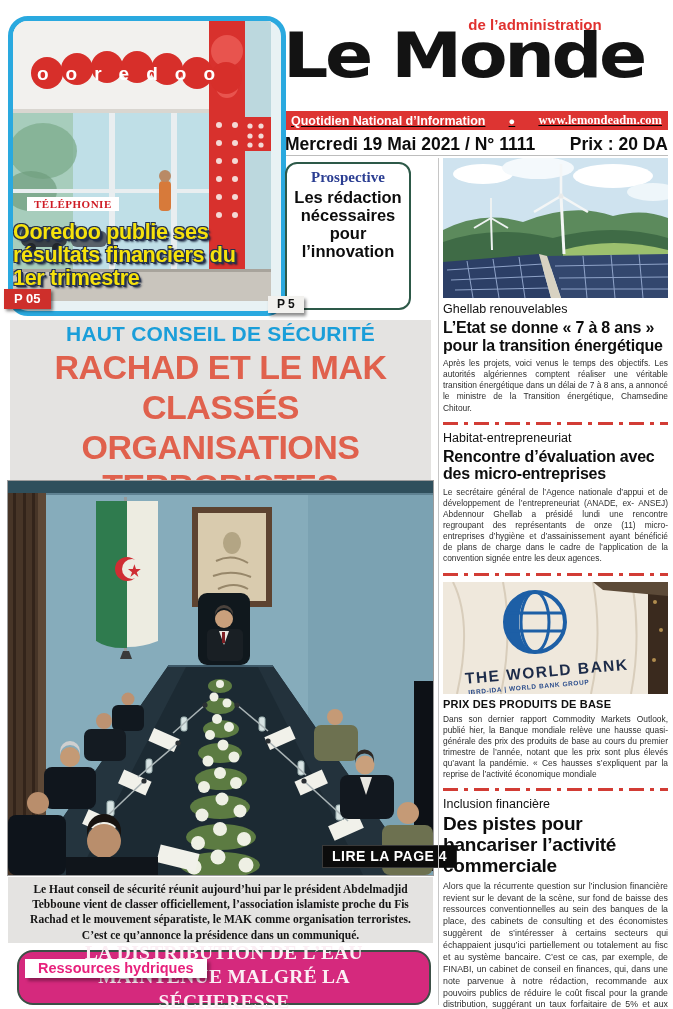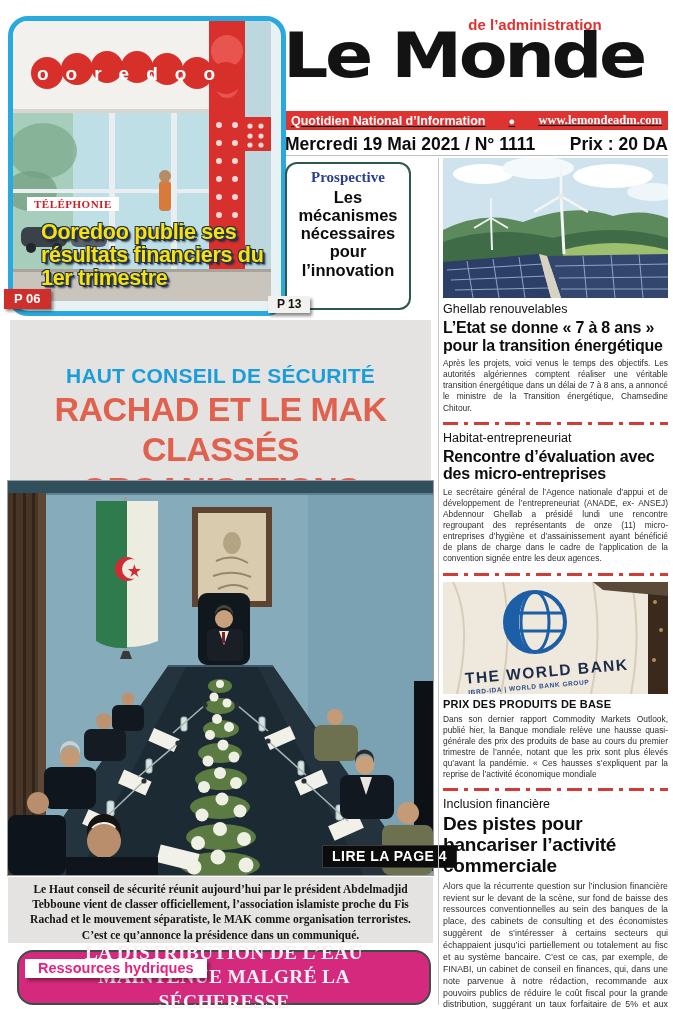--- a/index.html
+++ b/index.html
@@ -18,35 +18,35 @@
   .redstrip .url{color:#fff;font-weight:700;font-size:12.5px;font-family:"Liberation Serif",serif;white-space:nowrap;}
   .daterow{position:absolute;left:285px;top:131px;width:383px;height:24px;display:flex;
         justify-content:space-between;align-items:flex-end;font-weight:700;font-size:17.5px;color:#0d0d0d;
         border-bottom:1px solid #bdbdbd;}
   
   .ocard{position:absolute;left:8px;top:16px;width:268px;height:290px;border:5px solid #2aa9df;
         border-radius:20px;overflow:hidden;background:#e8f2f4;}
   .ocard svg{display:block;}
   .tele-label{position:absolute;left:14px;top:176px;background:#fff;color:#cf1b24;
         font-family:"Liberation Serif",serif;font-weight:700;font-size:11px;padding:1px 7px;letter-spacing:.5px;}
-  .ohead{position:absolute;left:28px;top:200px;width:245px;color:#f6e20c;font-weight:700;font-size:21.5px;
+  .ohead{position:absolute;left:0;top:200px;width:245px;color:#f6e20c;font-weight:700;font-size:21.5px;
         line-height:1.06;letter-spacing:-.3px;
         text-shadow:2px 2px 0 #25324d,-1px -1px 0 #25324d,1px -1px 0 #25324d,-1px 1px 0 #25324d,3px 3px 2px rgba(20,30,55,.8);}
   .p07{position:absolute;left:4px;top:289px;background:#ce2f2b;color:#fff;font-weight:700;font-size:13px;
         padding:2px 10px 3px;box-shadow:2px 2px 3px rgba(0,0,0,.5);}
   
   .prospective{position:absolute;left:285px;top:162px;width:126px;height:148px;background:#fff;
         border:2.5px solid #2d5948;border-radius:12px;box-sizing:border-box;text-align:center;}
   .prospective .pk{margin-top:5px;font-family:"Liberation Serif",serif;font-weight:700;font-size:15px;color:#2b3e92;}
   .prospective .pt{margin:2px auto 0;width:112px;font-weight:700;font-size:16.5px;line-height:1.1;color:#0c0c0c;}
   .p16{position:absolute;left:268px;top:296px;background:#f2f1ee;color:#111;font-weight:700;font-size:12px;
         padding:1px 9px 2px;box-shadow:2px 3px 3px rgba(0,0,0,.45);}
   
   .graybox{position:absolute;left:10px;top:320px;width:421px;height:161px;background:#e4e3e1;text-align:center;}
-  .mkicker{padding-top:2px;color:#1a9ed9;font-weight:700;font-size:21px;letter-spacing:.2px;margin-top:42px;}
+  .mkicker{padding-top:2px;color:#1a9ed9;font-weight:700;font-size:21px;letter-spacing:.2px;}
   .mhead{margin:2px auto 0;width:420px;color:#e0614d;font-weight:700;font-size:34px;line-height:1.17;letter-spacing:-.5px;}
   .photo{position:absolute;left:8px;top:481px;width:425px;height:394px;outline:1px solid #9c9c9c;}
   .lire{position:absolute;left:322px;top:845px;background:#0c0c0c;color:#fff;font-weight:700;font-size:14px;
         letter-spacing:.5px;padding:2px 9px 3px;border:1px solid #3a3a3a;}
   .caption{position:absolute;left:8px;top:877px;width:425px;height:66px;background:#e4e3e1;box-sizing:border-box;
         padding:5px 10px;font-family:"Liberation Serif",serif;font-weight:700;font-size:11.5px;line-height:1.32;
         text-align:center;color:#141414;}
   .restab{position:absolute;left:25px;top:935px;background:#fff;color:#e7217c;font-weight:700;font-size:14.5px;
         padding:1px 13px 2px;box-shadow:3px 3px 3px rgba(0,0,0,.35);z-index:3;margin-top:24px;}
   .banner{position:absolute;left:17px;top:950px;width:414px;height:55px;background:#d5297d;border:2px solid #3c4f46;
@@ -144,27 +144,27 @@
           <circle cx="124" cy="46" r="16" fill="#d72f2a"></circle>
         <circle cx="154" cy="48" r="16" fill="#d72f2a"></circle>
           <circle cx="184" cy="52" r="16" fill="#d72f2a"></circle>
         <circle cx="213" cy="57" r="16" fill="#d72f2a"></circle>
       </g>
       <text x="24" y="59" font-size="19" font-weight="bold" fill="#ffffff" letter-spacing="17">ooredoo</text>
     </svg>
     <div class="tele-label">TÉLÉPHONIE</div>
     <div class="ohead">Ooredoo publie ses résultats financiers du 1er trimestre</div>
   </div>
-  <div class="p07">P 06</div>
+  <div class="p07">P 05</div>
 
   <div class="prospective">
     <div class="pk">Prospective</div>
-    <div class="pt">Les mécanismes nécessaires pour l’innovation</div>
-  </div>
-  <div class="p16">P 13</div>
+    <div class="pt">Les rédaction nécessaires pour l’innovation</div>
+  </div>
+  <div class="p16">P 5</div>
 
   <div class="graybox">
     <div class="mkicker">HAUT CONSEIL DE SÉCURITÉ</div>
     <div class="mhead">RACHAD ET LE MAK CLASSÉS ORGANISATIONS TERRORISTES</div>
   </div>
 
   <svg class="photo" viewBox="0 0 425 394">
     <rect x="0" y="0" width="425" height="394" fill="#86acbb"></rect>
     <rect x="300" y="0" width="125" height="394" fill="#7ba2b2"></rect>
     <rect x="0" y="0" width="425" height="12" fill="#2f4f5c"></rect>

